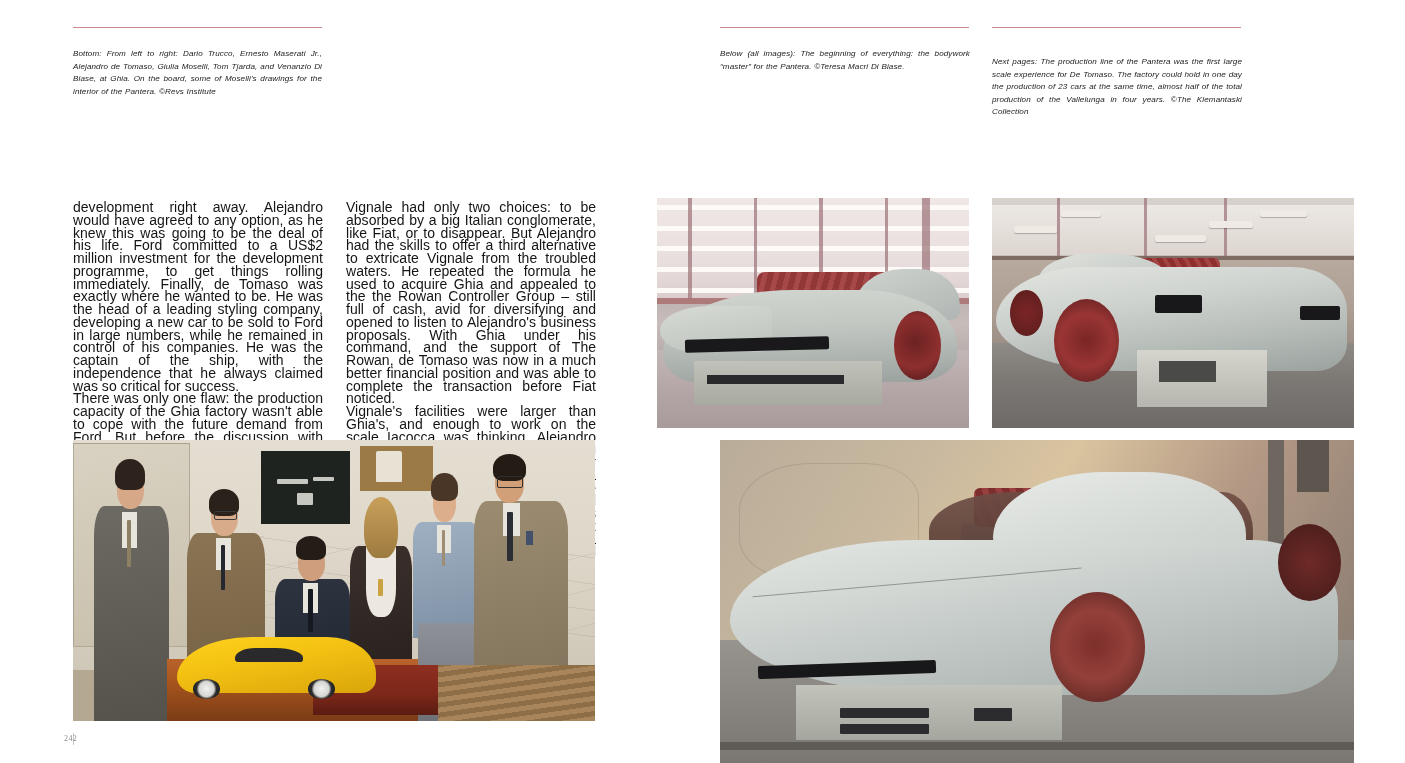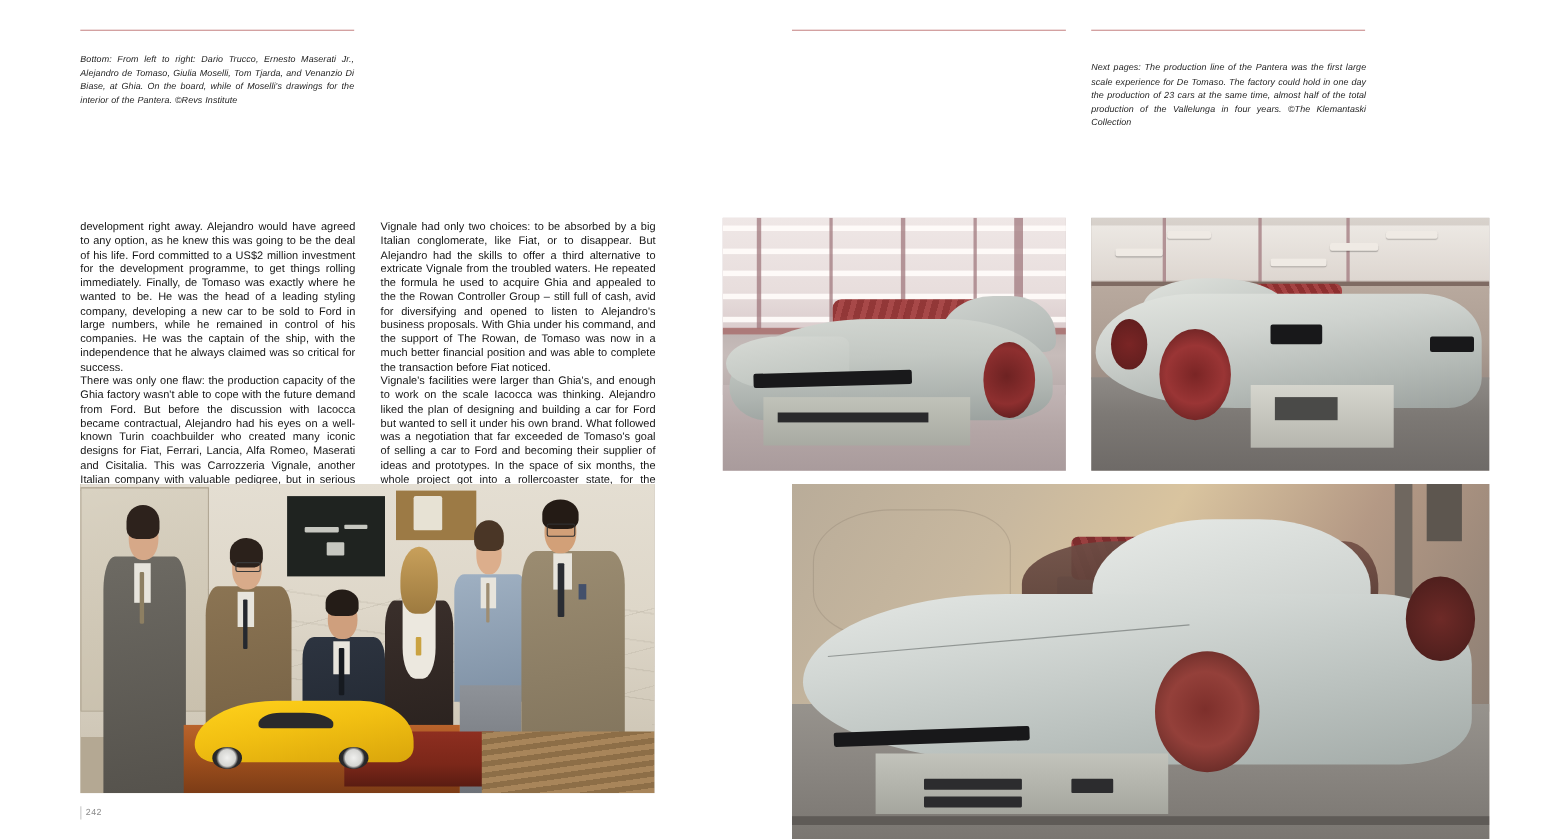--- a/index.html
+++ b/index.html
@@ -23,21 +23,21 @@
     line-height:12.6px;
     color:#1b1b1b;
     text-align:justify;
     letter-spacing:.1px;
     word-spacing:.3px;
   }
 
   
   .bodycol{
     position:absolute;
-    font-size:10px;
+    font-size:14px;
     line-height:12.75px;
     color:#141414;
     text-align:justify;
     letter-spacing:.02px;
   }
   .bodycol p{margin:0;}
   .bodycol p + p{text-indent:0;}
 
   
   .folio{
@@ -330,21 +330,21 @@
   
   .hide-text{position:absolute;width:1px;height:1px;overflow:hidden;opacity:0;}
 </style>
 </head>
 <body>
 
 <div class="spread">
 
   <div class="rule" style="left:73px;top:27px;width:249px;"></div>
 
-  <div class="caption" style="left:73px;top:48px;width:249px;">Bottom: From left to right: Dario Trucco, Ernesto Maserati Jr., Alejandro de Tomaso, Giulia Moselli, Tom Tjarda, and Venanzio Di Biase, at Ghia. On the board, while of Moselli's drawings for the interior of the Pantera. ©Revs Institute</div>
+  <div class="caption" style="left:73px;top:48px;width:249px;">Bottom: From left to right: Dario Trucco, Ernesto Maserati Jr., Alejandro de Tomaso, Giulia Moselli, Tom Tjarda, and Venanzio Di Biase, at Ghia. On the board, some of Moselli's drawings for the interior of the Pantera. ©Revs Institute</div>
 
   <div class="bodycol" style="left:73px;top:201px;width:250px;">
     <p>development right away. Alejandro would have agreed to any option, as he knew this was going to be the deal of his life. Ford committed to a US$2 million investment for the development programme, to get things rolling immediately. Finally, de Tomaso was exactly where he wanted to be. He was the head of a leading styling company, developing a new car to be sold to Ford in large numbers, while he remained in control of his companies. He was the captain of the ship, with the independence that he always claimed was so critical for success.</p>
     <p>There was only one flaw: the production capacity of the Ghia factory wasn't able to cope with the future demand from Ford. But before the discussion with Iacocca became contractual, Alejandro had his eyes on a well-known Turin coachbuilder who created many iconic designs for Fiat, Ferrari, Lancia, Alfa Romeo, Maserati and Cisitalia. This was Carrozzeria Vignale, another Italian company with valuable pedigree, but in serious financial problems. In appearance,</p>
   </div>
 
   <div class="bodycol" style="left:346px;top:201px;width:250px;">
     <p>Vignale had only two choices: to be absorbed by a big Italian conglomerate, like Fiat, or to disappear.  But Alejandro had the skills to offer a third alternative to extricate Vignale from the troubled waters. He repeated the formula he used to acquire Ghia and appealed to the the Rowan Controller Group – still full of cash, avid for diversifying and opened to listen to Alejandro's business proposals. With Ghia under his command, and the support of The Rowan, de Tomaso was now in a much better financial position and was able to complete the transaction before Fiat noticed.</p>
     <p>Vignale's facilities were larger than Ghia's, and enough to work on the scale Iacocca was thinking. Alejandro liked the plan of designing and building a car for Ford but wanted to sell it under his own brand. What followed was a negotiation that far exceeded de Tomaso's goal of selling a car to Ford and becoming their supplier of ideas and prototypes. In the space of six months, the whole project got into a rollercoaster state, for the positive and the negative.</p>
   </div>
@@ -416,23 +416,24 @@
     <div class="table2"></div>
     <div class="planks"></div>
     <div class="model"></div>
     <div class="modelglass"></div>
     <div class="mwheel" style="left:23%;"></div>
     <div class="mwheel" style="left:45%;"></div>
     <span class="hide-text">Six people standing around a yellow scale model of the Pantera on a wooden table, with design drawings pinned on the wall behind.</span>
   </div>
 
   <div class="folio-tick" style="left:73px;top:733px;"></div>
-  <div class="folio" style="left:78px;top:734px;">242</div>
+  <div class="folio" style="left:64px;top:734px;font-family:Liberation Serif, serif;">242</div>
 
   <div class="rule" style="left:720px;top:27px;width:249px;"></div>
+  <div class="caption" style="left:720px;top:48px;width:250px;">Below (all images): The beginning of everything: the bodywork “master” for the Pantera. ©Teresa Macri Di Biase.</div>
 
   <div class="rule" style="left:992px;top:27px;width:249px;"></div>
   <div class="caption" style="left:992px;top:56px;width:250px;">Next pages: The production line of the Pantera was the first large scale experience for De Tomaso. The factory could hold in one day the production of 23 cars at the same time, almost half of the total production of the Vallelunga in four years. ©The Klemantaski Collection</div>
 
   <div class="photo" id="photo-front" style="left:657px;top:198px;width:312px;height:230px;">
     <div class="wall"></div>
     <div class="glassbar" style="left:0;right:0;top:3%;height:2.2%;"></div>
     <div class="glassbar" style="left:0;right:0;top:12%;height:2.2%;"></div>
     <div class="glassbar" style="left:0;right:0;top:21%;height:2.2%;"></div>
     <div class="glassbar" style="left:0;right:0;top:30%;height:2.2%;"></div>

